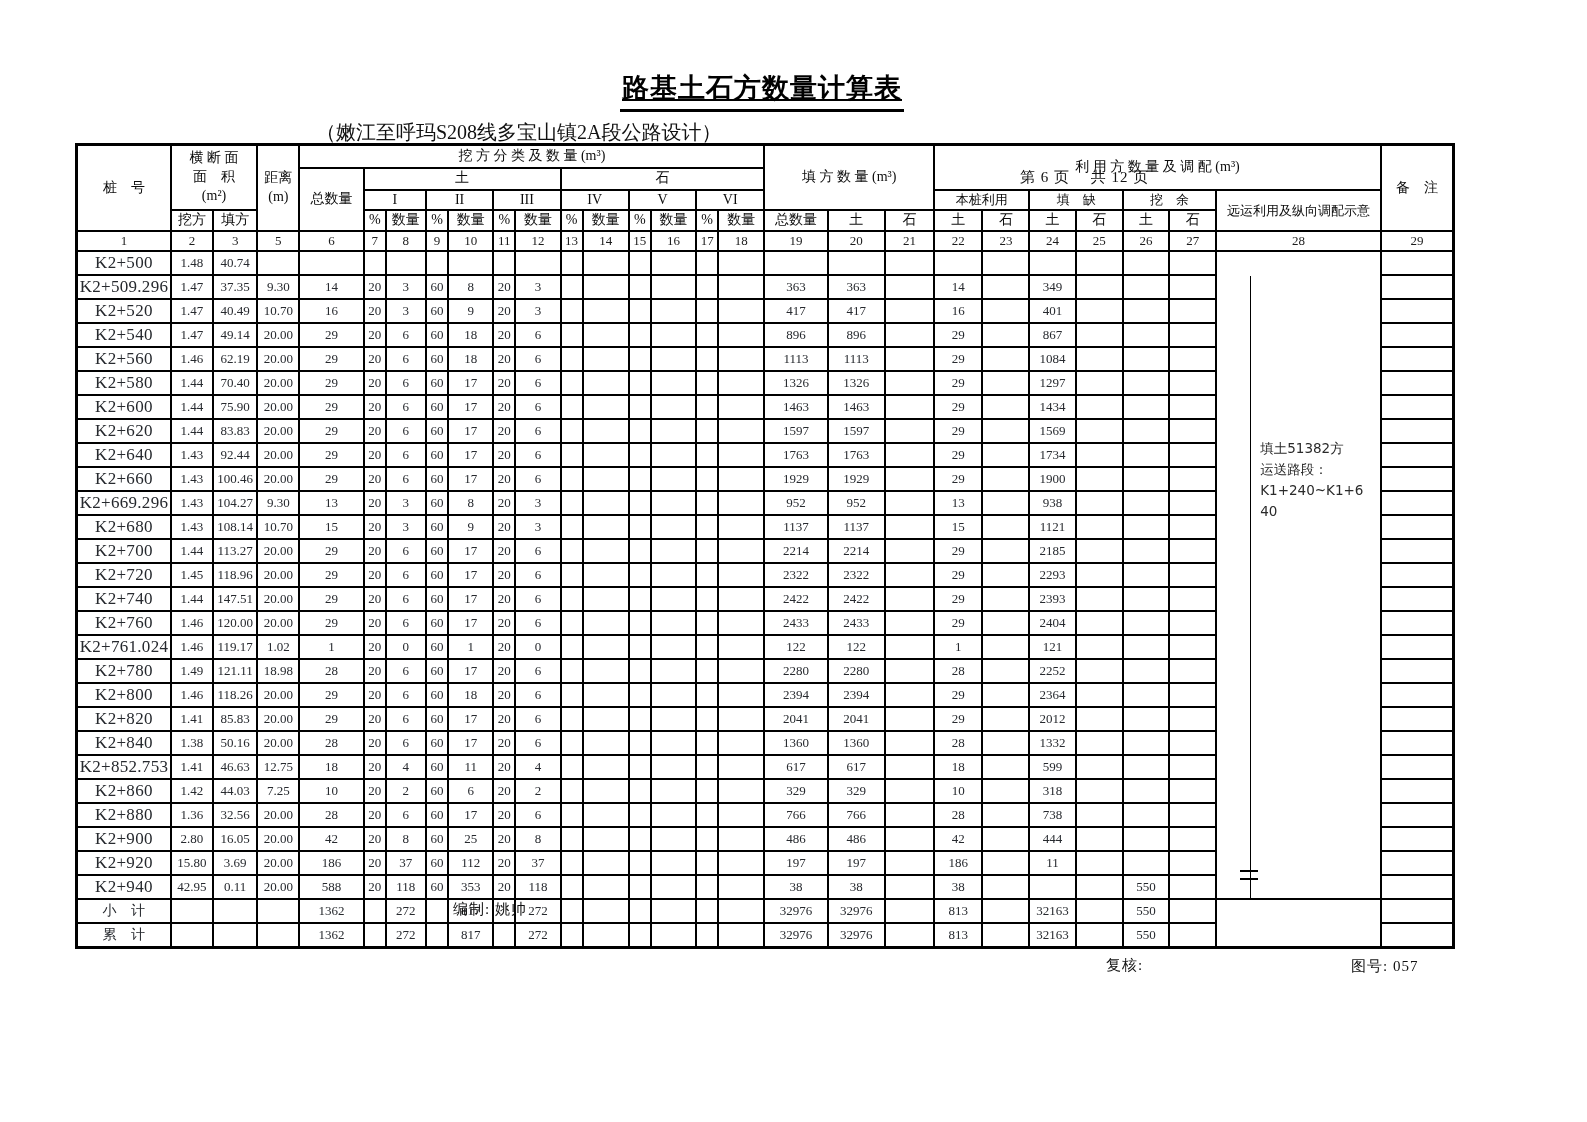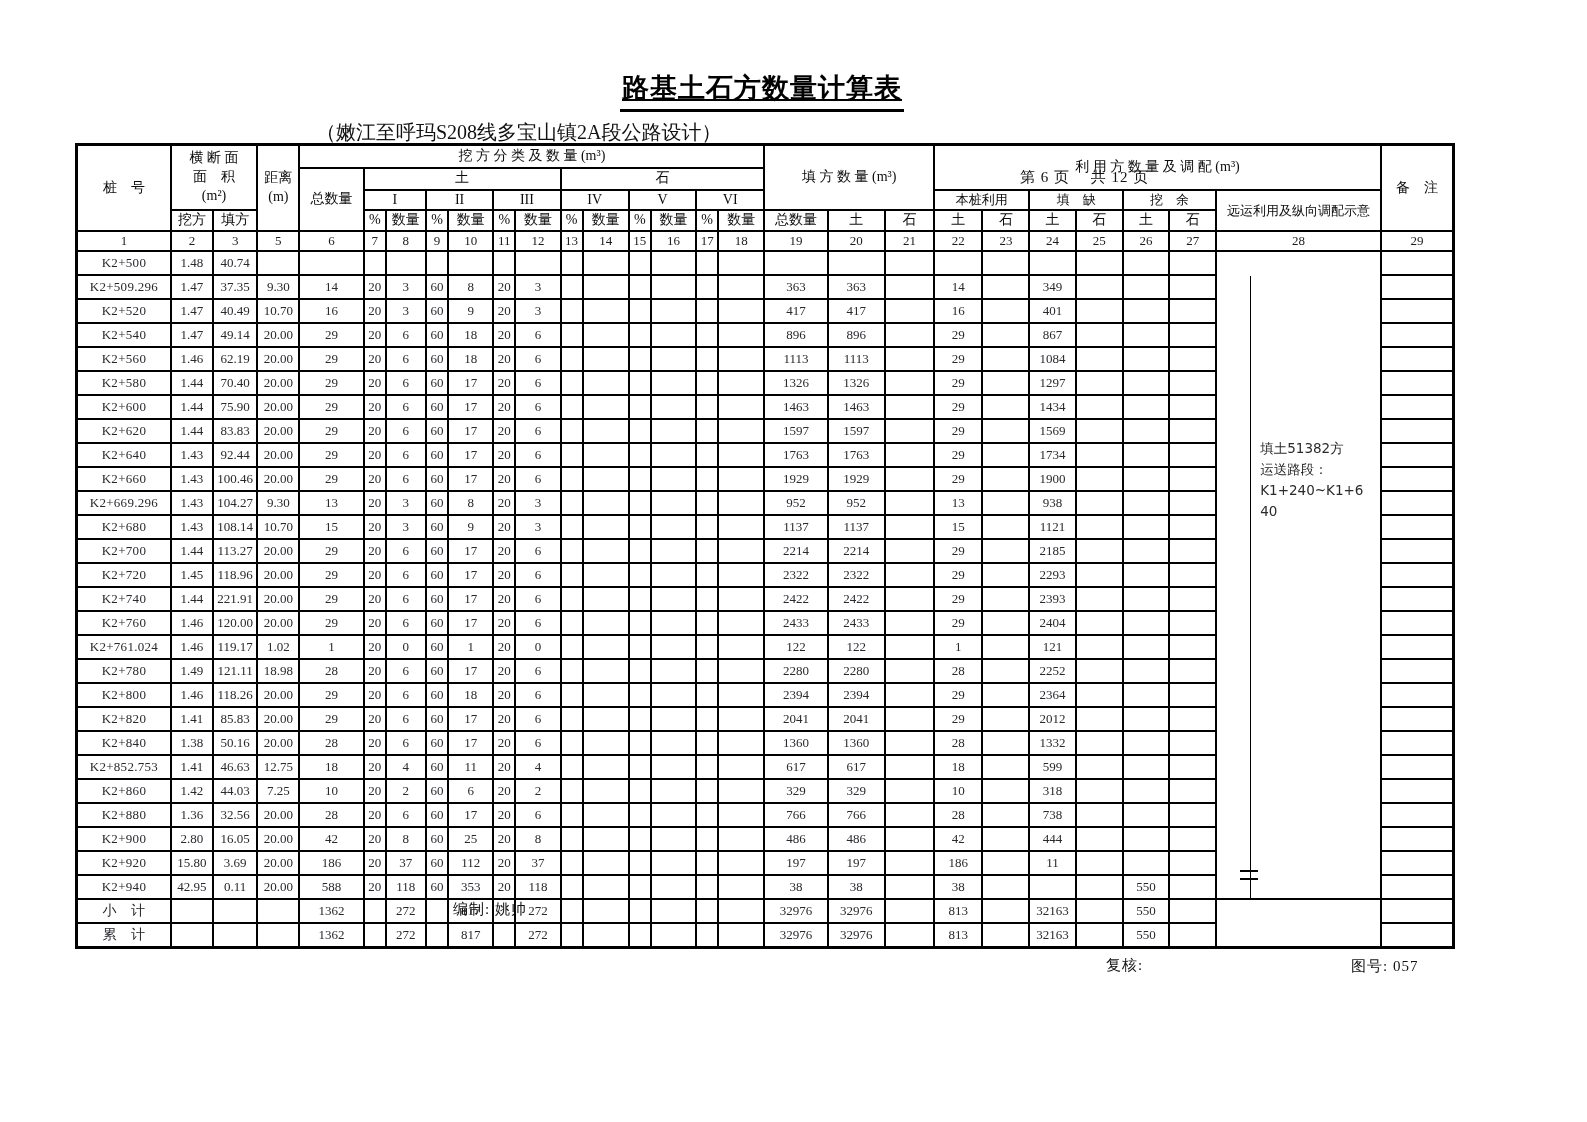--- a/index.html
+++ b/index.html
@@ -42,21 +42,21 @@
   }
   .grid thead th { font-size: 14px; white-space: pre-line; line-height: 1.35; color: #0c0c0c; }
   .grid thead th.small { font-size: 13px; }
   tr.hrow1 { height: 23px; }
   tr.hrow2 { height: 22px; }
   tr.hrow3 { height: 18px; }
   tr.hrow4 { height: 20px; }
   tr.numrow { height: 20px; }
   tr.numrow td { font-size: 13px; color: #1c1c1c; }
   tbody tr.body-row { height: 24px; }
-  tbody td.station { font-size: 13px; letter-spacing: 0.3px; }
+  tbody td.station { font-size: 17px; letter-spacing: 0.3px; }
   tbody tr.subtotal td.station { font-size: 14px; }
   td.haul-cell { position: relative; padding: 0; }
   .haul-line {
     position: absolute; left: 33px; top: 24px; bottom: 0px;
     width: 1px; background: #000;
   }
   .haul-tick {
     position: absolute; left: 23px; bottom: 18px;
     width: 18px; height: 6px;
     border-top: 2px solid #000; border-bottom: 2px solid #000;
@@ -607,21 +607,21 @@
         <td></td>
         <td>2293</td>
         <td></td>
         <td></td>
         <td></td>
         <td></td>
       </tr>
       <tr class="body-row">
         <td class="station">K2+740</td>
         <td>1.44</td>
-        <td>221.91</td>
+        <td>147.51</td>
         <td>20.00</td>
         <td>29</td>
         <td>20</td>
         <td>6</td>
         <td>60</td>
         <td>17</td>
         <td>20</td>
         <td>6</td>
         <td></td>
         <td></td>

